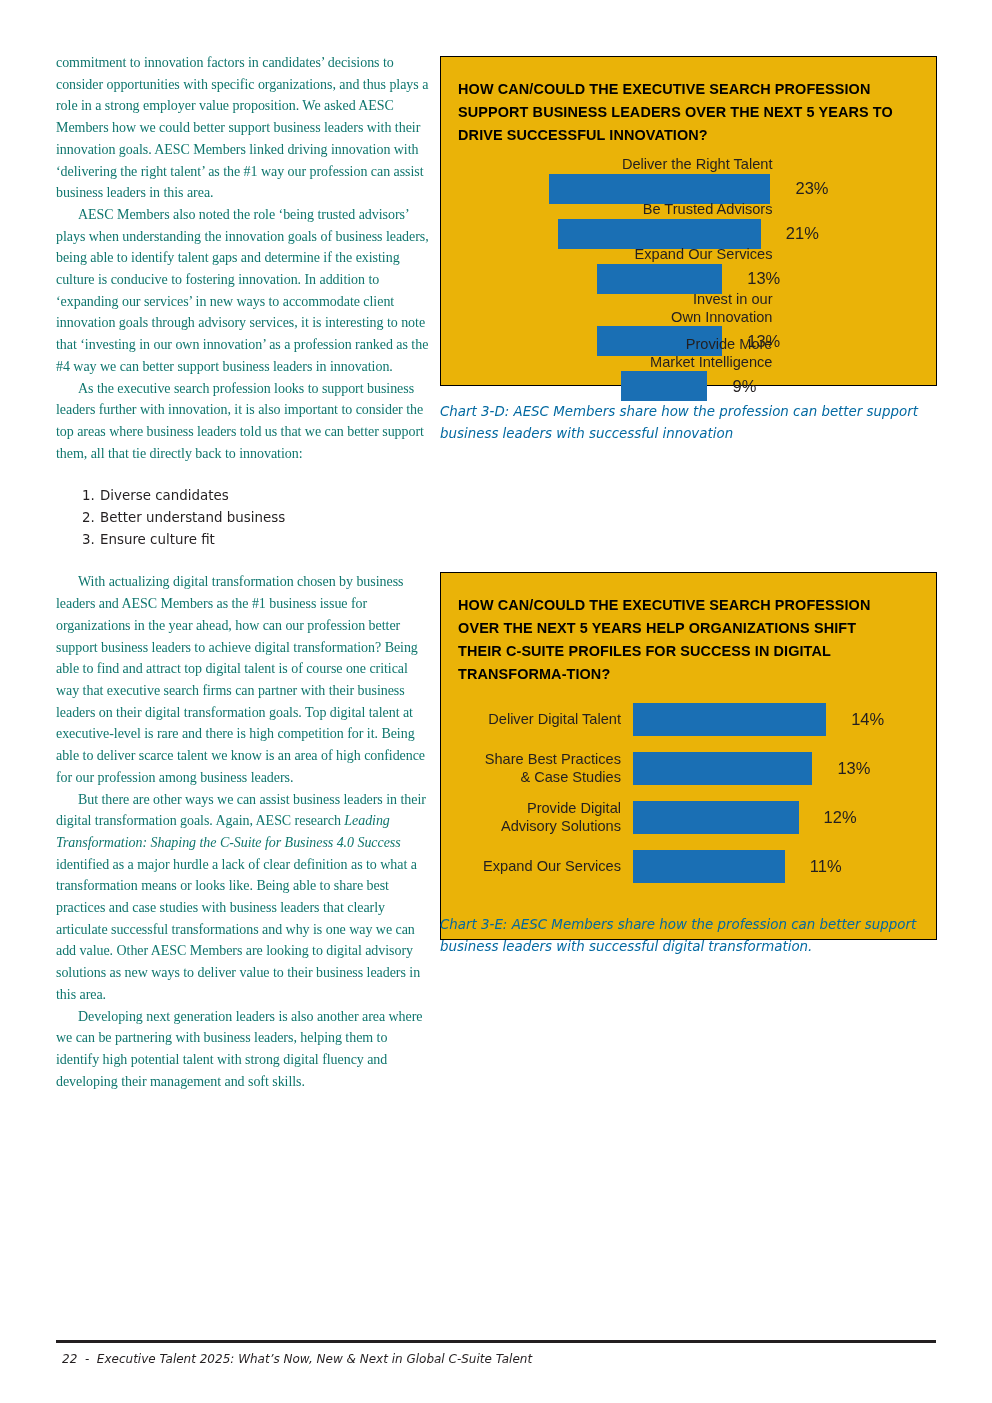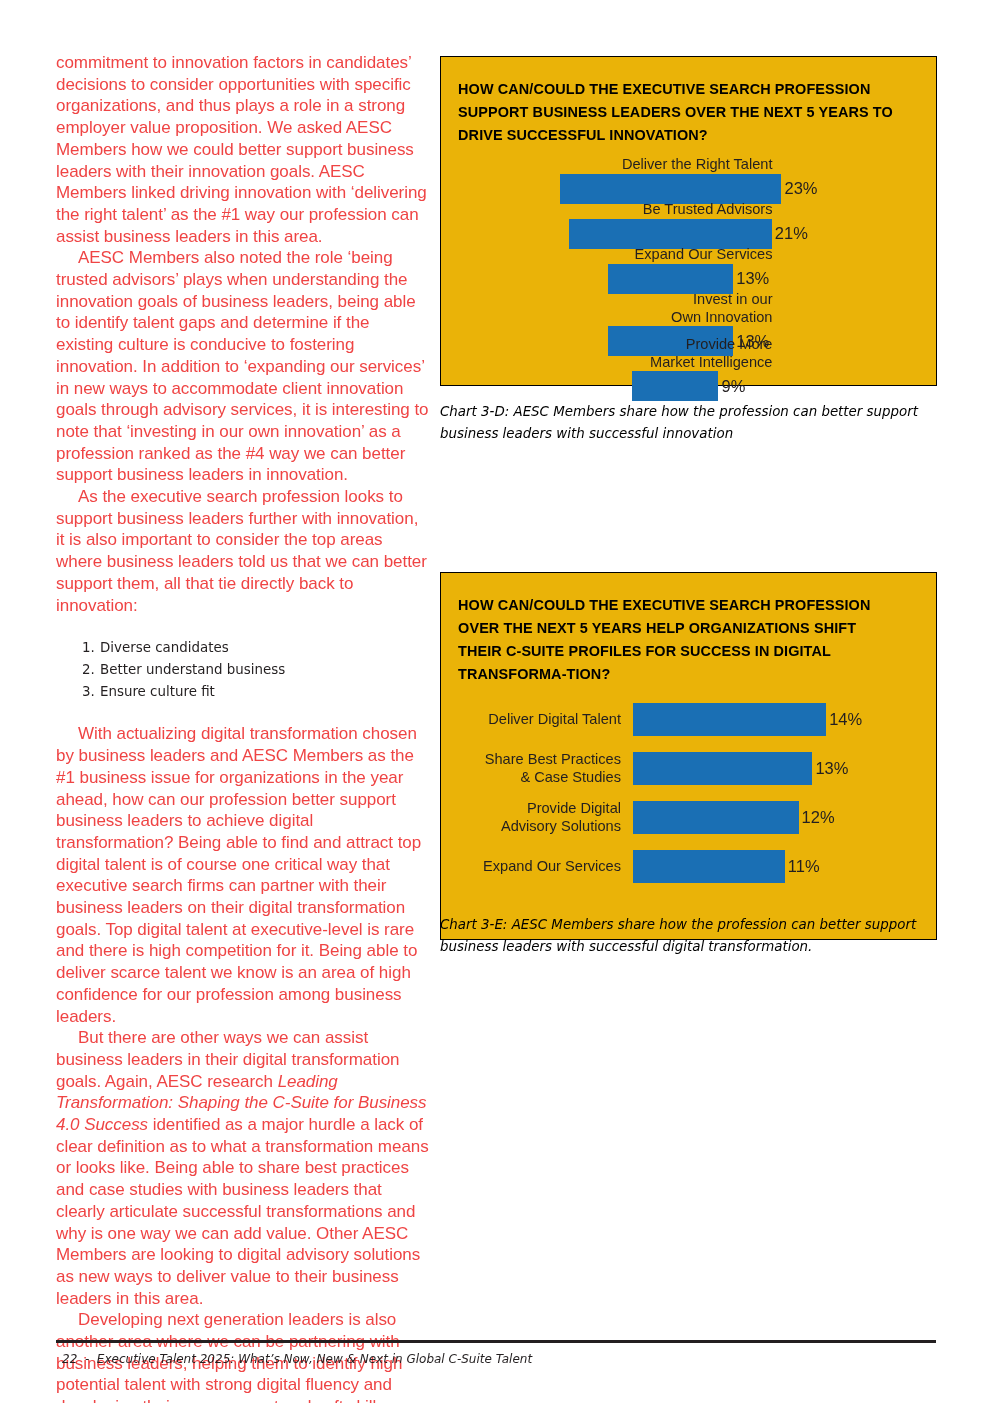--- a/index.html
+++ b/index.html
@@ -17,24 +17,24 @@
   }
 
   
   .text-column {
     position: absolute;
     left: 56px;
     top: 52px;
     width: 374px;
   }
   .body-par {
-    font-family: Liberation Sans, sans-serif;
-    font-size: 17px;
+    font-family: Liberation Serif, serif;
+    font-size: 14px;
     line-height: 21.7px;
-    color: #ef4444;
+    color: #0f766e;
     margin: 0;
     text-align: left;
     letter-spacing: -0.05px;
   }
   .body-par.indent {
     text-indent: 22px;
   }
   .body-par em, .italic-title {
     font-style: italic;
   }
@@ -109,32 +109,32 @@
   }
   .bar-fill {
     height: 30px;
     background: #1a6fb4;
   }
   #chart-3e-panel .bar-fill { height: 33px; }
   .bar-value {
     font-family: "Liberation Sans", sans-serif;
     font-size: 16.5px;
     color: #231f20;
-    padding-left: 3px;
+    padding-left: 25px;
     white-space: nowrap;
   }
 
   
   .chart-caption {
     position: absolute;
     font-family: "DejaVu Sans", sans-serif;
     font-style: italic;
     font-size: 13.4px;
     line-height: 21.5px;
-    color: #000000;
+    color: #0369a1;
     width: 500px;
   }
   #caption-3d { left: 440px; top: 401px; }
   #caption-3e { left: 440px; top: 914px; }
 
   
   .footer-rule {
     position: absolute;
     left: 56px;
     top: 1340px;

